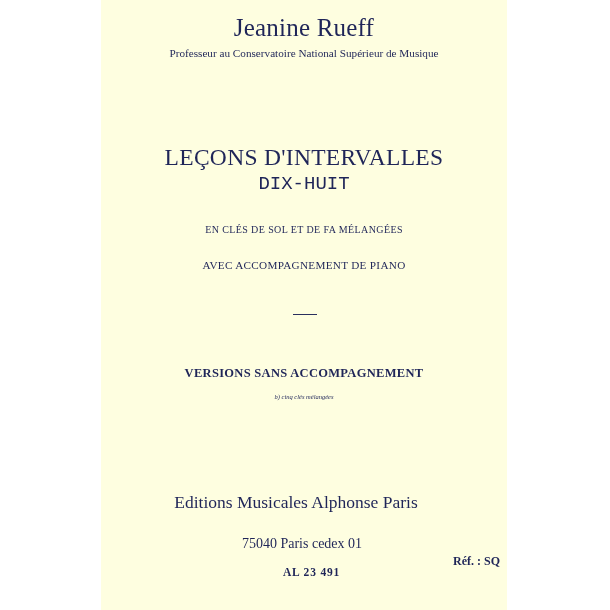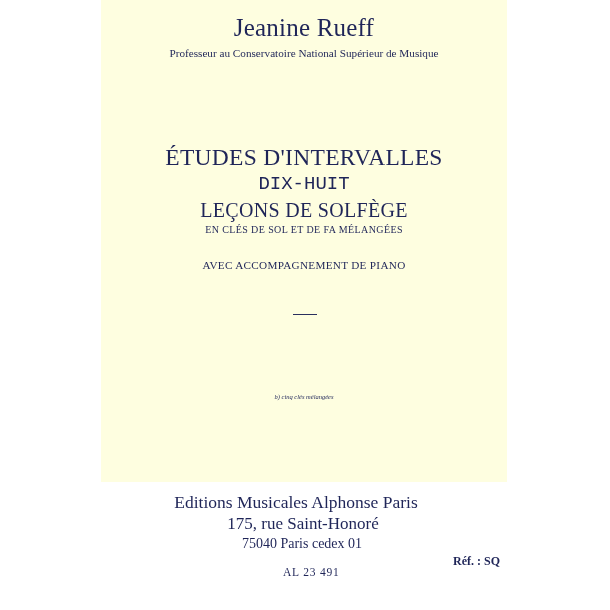--- a/index.html
+++ b/index.html
@@ -6,21 +6,21 @@
   body {
     width: 610px; height: 610px;
     background: #ffffff;
     position: relative;
     overflow: hidden;
     font-family: "Liberation Serif", "DejaVu Serif", serif;
   }
   .page {
     position: absolute;
     left: 101px; top: 0;
-    width: 406px; height: 482px;
+    width: 406px; height: 610px;
     background: #fefee0;
     color: #1f2558;
   }
   .line {
     position: absolute;
     left: 0; width: 100%;
     text-align: center;
     white-space: nowrap;
   }
   .author { top: 14px; font-size: 25px; letter-spacing: 0.2px; }
@@ -36,46 +36,45 @@
     width: 24px; height: 1px;
     background: #2a2f5e;
   }
   .versions { top: 366px; font-size: 12.5px; font-weight: bold; letter-spacing: 0.3px; }
   .version-note { top: 393px; font-size: 6.5px; font-style: italic; }
   .publisher { top: 492px; font-size: 17.5px; left: -8px; }
   .street { top: 514px; font-size: 17px; left: -1px; }
   .city { top: 536px; font-size: 14px; left: -2px; }
   .ref-code {
     position: absolute; top: 566px; left: 182px;
-    font-size: 11.5px; font-weight: normal; letter-spacing: 0.8px;
+    font-size: 11.5px; font-weight: bold; letter-spacing: 0.8px;
     white-space: nowrap;
   }
   .ref-tag {
     position: absolute; top: 554px; left: 327px;
     font-size: 12px; font-weight: bold;
     white-space: nowrap;
     margin-left: 25px;
   }
 </style>
 </head>
 <body>
 
 <div class="page">
   <div class="line author">Jeanine Rueff</div>
   <div class="line subtitle">Professeur au Conservatoire National Supérieur de Musique</div>
 
-  <div class="line t1">ÉTUDES D'INTERVALLES</div>
+  <div class="line t1">LEÇONS D'INTERVALLES</div>
   <div class="line t2">DIX-HUIT</div>
-  <div class="line t3">LEÇONS DE SOLFÈGE</div>
   <div class="line t4">EN CLÉS DE SOL ET DE FA MÉLANGÉES</div>
   <div class="line t5">AVEC ACCOMPAGNEMENT DE PIANO</div>
 
   <div class="rule"></div>
 
+  <div class="line versions">VERSIONS SANS ACCOMPAGNEMENT</div>
   <div class="line version-note">b) cinq clés mélangées</div>
 
   <div class="line publisher">Editions Musicales Alphonse Paris</div>
-  <div class="line street">175, rue Saint-Honoré</div>
   <div class="line city">75040 Paris cedex 01</div>
 
   <div class="ref-code">AL 23 491</div>
   <div class="ref-tag">Réf. : SQ</div>
 </div>
 
 </body></html>

